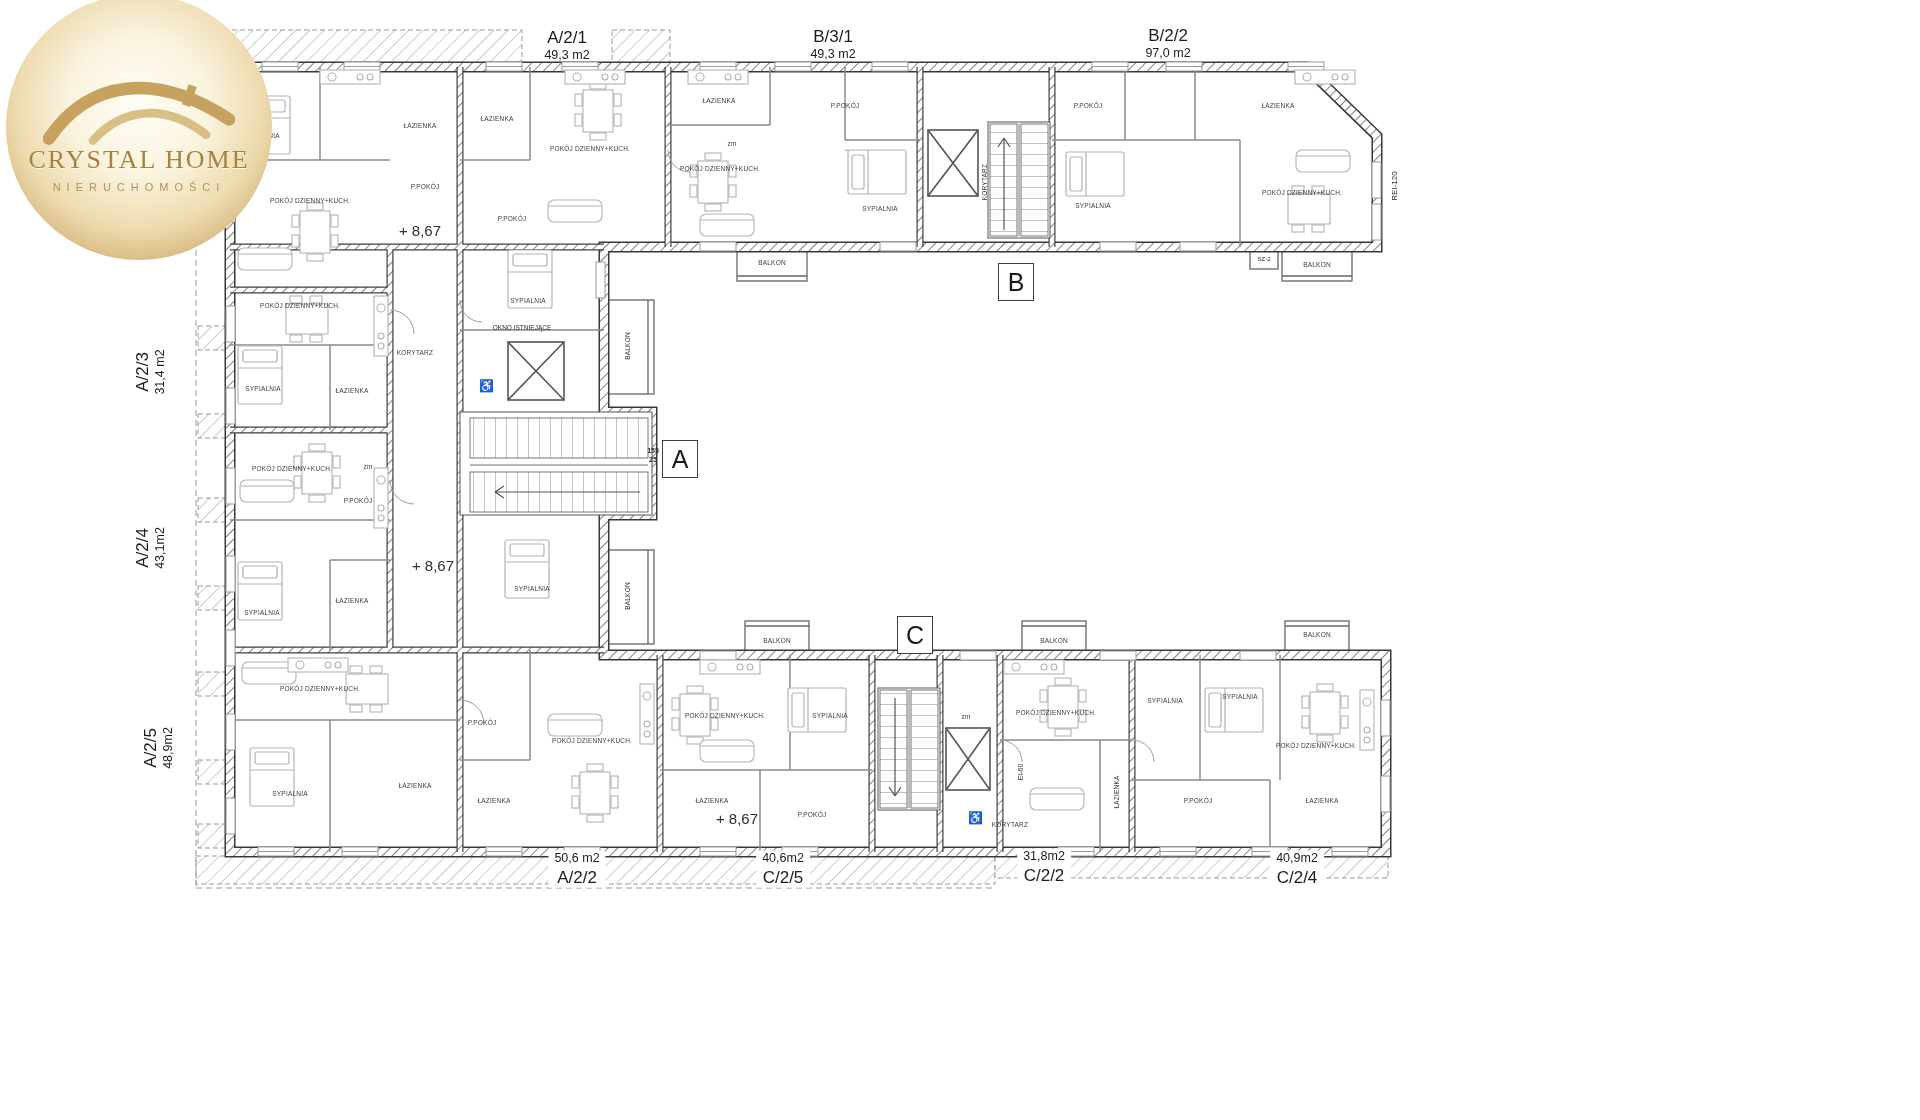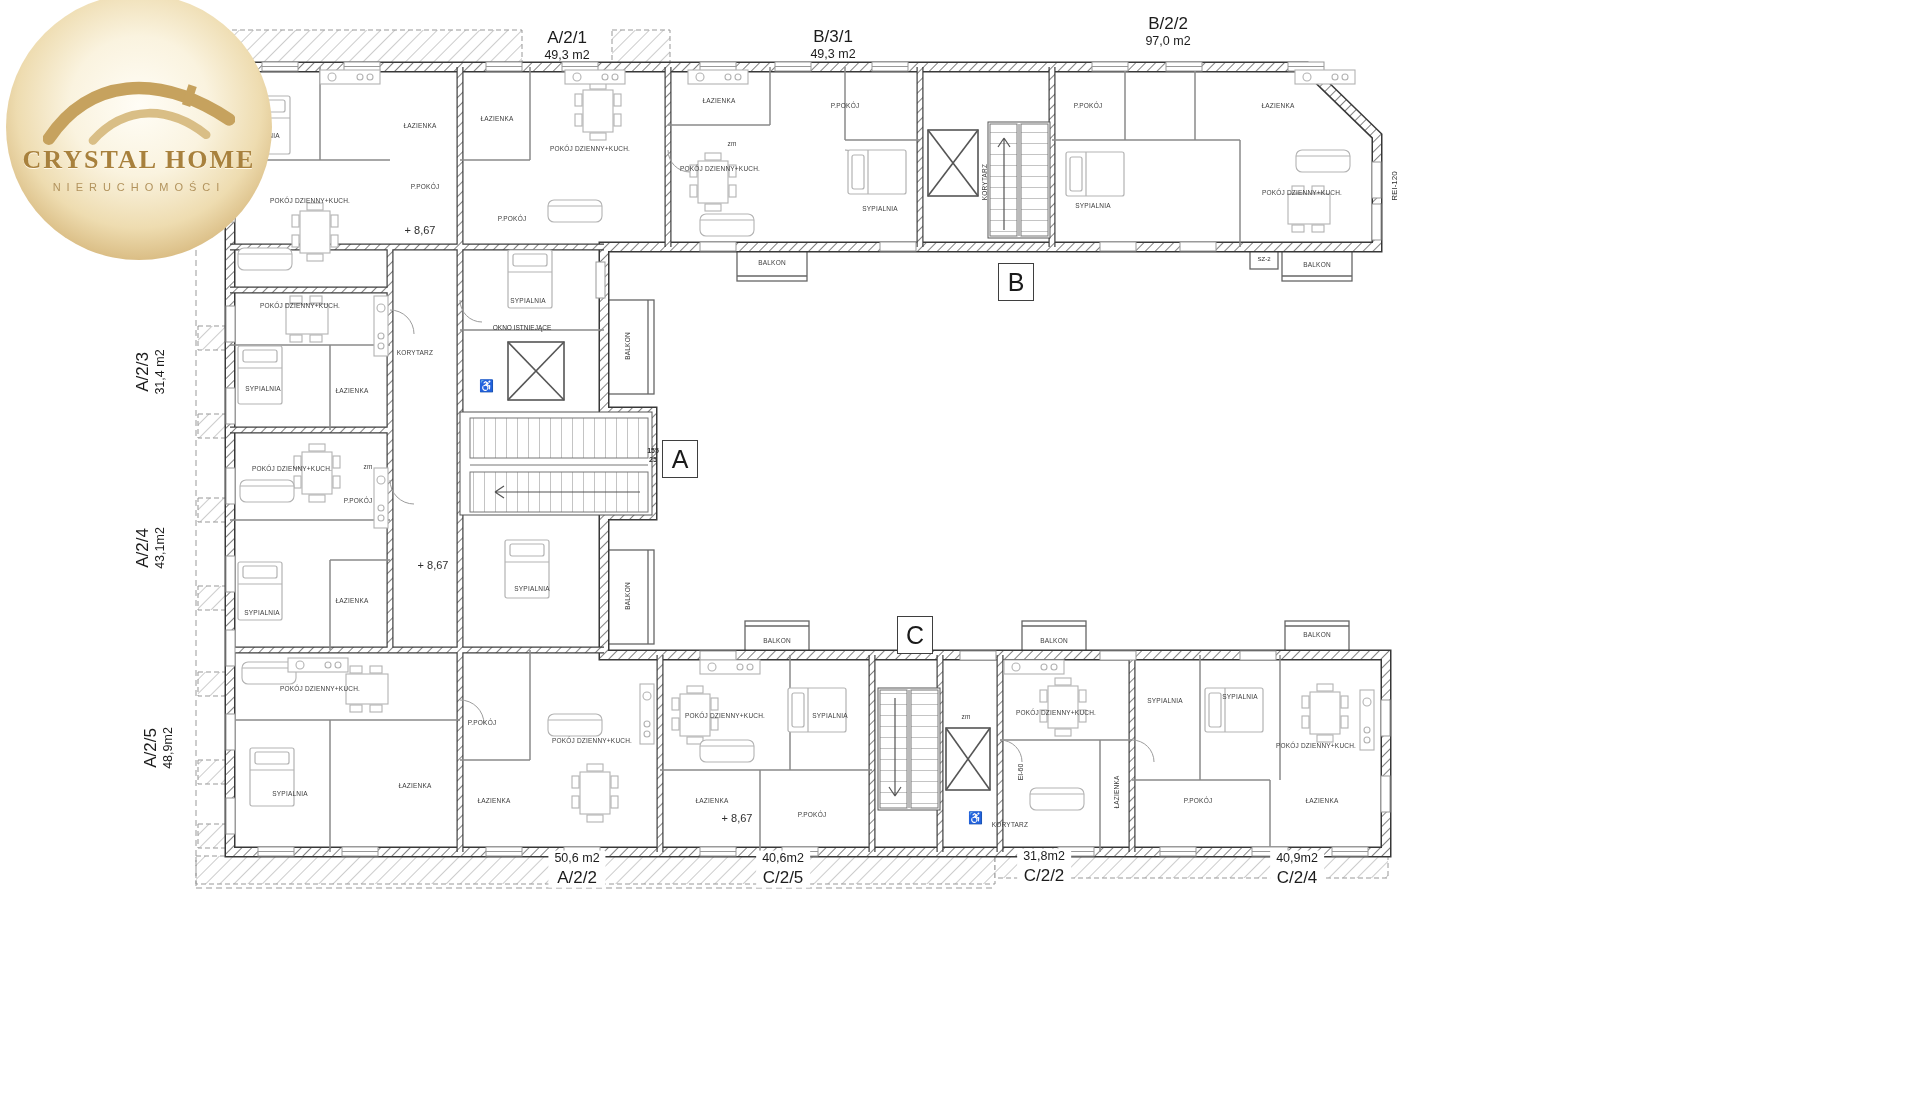--- a/index.html
+++ b/index.html
@@ -4,21 +4,21 @@
 <style>
   html,body{margin:0;padding:0;background:#fff;}
   #stage{position:relative;width:1920px;height:1120px;background:#fff;overflow:hidden;
          font-family:"Liberation Sans",sans-serif;}
   #plan{position:absolute;left:0;top:0;z-index:1;}
 
   
   .rl{position:absolute;transform:translate(-50%,-50%);font-size:6.5px;color:#3c3c3c;
       white-space:nowrap;letter-spacing:.2px;z-index:3;}
   .rl.rot{transform:translate(-50%,-50%) rotate(-90deg);}
-  .ann{position:absolute;transform:translate(-50%,-50%);font-size:11px;color:#2e2e2e;
+  .ann{position:absolute;transform:translate(-50%,-50%);font-size:15px;color:#2e2e2e;
        white-space:nowrap;z-index:3;}
   .ann.rot{transform:translate(-50%,-50%) rotate(-90deg);}
   .ann.tiny{font-size:6.5px;}
   .ann.dim{font-size:7px;font-weight:bold;}
   .ann.glyph{font-size:12px;color:#444;}
 
   
   .unit{position:absolute;transform:translate(-50%,-50%);text-align:center;color:#1c1c1c;z-index:3;line-height:1.25;}
   .unit .uid{font-size:17px;}
   .unit .uarea{font-size:12.5px;}
@@ -28,21 +28,21 @@
   
   .sec{position:absolute;width:34px;height:36px;border:1.3px solid #3f3f3f;background:#fff;
        display:flex;align-items:center;justify-content:center;font-size:25px;color:#1a1a1a;z-index:3;}
 
   
   #logo{position:absolute;left:6px;top:-6px;width:266px;height:266px;border-radius:50%;z-index:6;
         display:flex;flex-direction:column;align-items:center;justify-content:center;
         background:radial-gradient(circle at 50% 42%, #fffdf6 0%, #faf3df 34%, #eedcb0 60%,
                    #d6b77c 79%, #c3a161 90%, rgba(195,161,97,0.18) 100%);}
   #logo .roof{width:192px;height:90px;margin-bottom:-6px;}
-  #logo .lt{font-family:"Liberation Serif",serif;font-size:26px;font-weight:700;letter-spacing:2px;
+  #logo .lt{font-family:"Liberation Serif",serif;font-size:26px;font-weight:400;letter-spacing:2px;
             color:#a8813d;text-shadow:0 1px 0 #fff8e8;}
   #logo .ls{font-size:11px;letter-spacing:6px;color:#b2935d;margin-top:6px;}
 </style>
 </head>
 <body>
 
 <div id="stage">
 
 <svg id="plan" width="1920" height="1120" viewBox="0 0 1920 1120">
   <defs>
@@ -287,21 +287,21 @@
 </svg>
 
 <div class="unit" style="left:567px;top:45px">
   <div class="uid">A/2/1</div>
   <div class="uarea">49,3 m2</div>
 </div>
 <div class="unit" style="left:833px;top:44px">
   <div class="uid">B/3/1</div>
   <div class="uarea">49,3 m2</div>
 </div>
-<div class="unit" style="left:1168px;top:31px">
+<div class="unit" style="left:1168px;top:43px">
   <div class="uid">B/2/2</div>
   <div class="uarea">97,0 m2</div>
 </div>
 <div class="unit vert" style="left:158px;top:190px">
   <div class="uid">A/2/2</div>
   <div class="uarea">46,3m2</div>
 </div>
 <div class="unit vert" style="left:150px;top:372px">
   <div class="uid">A/2/3</div>
   <div class="uarea">31,4 m2</div>

